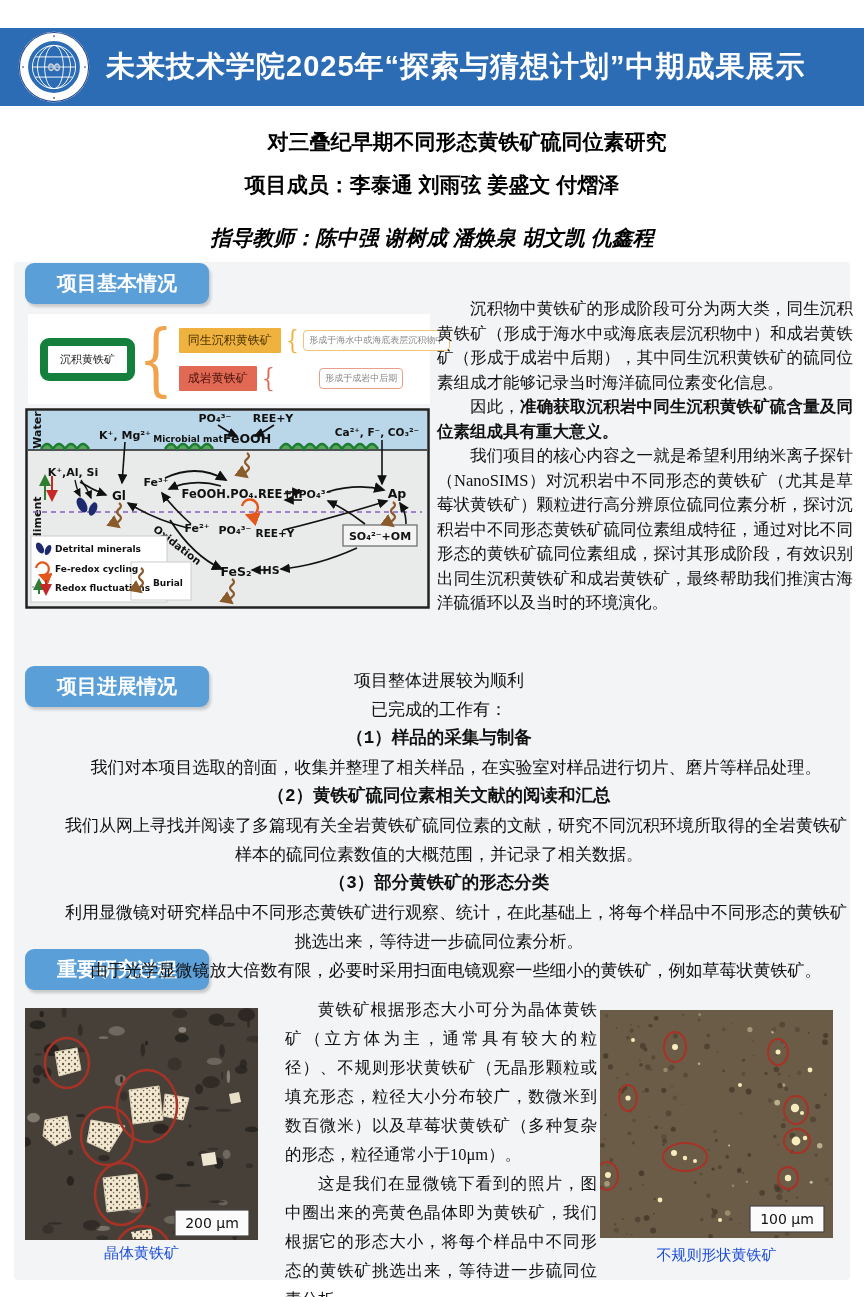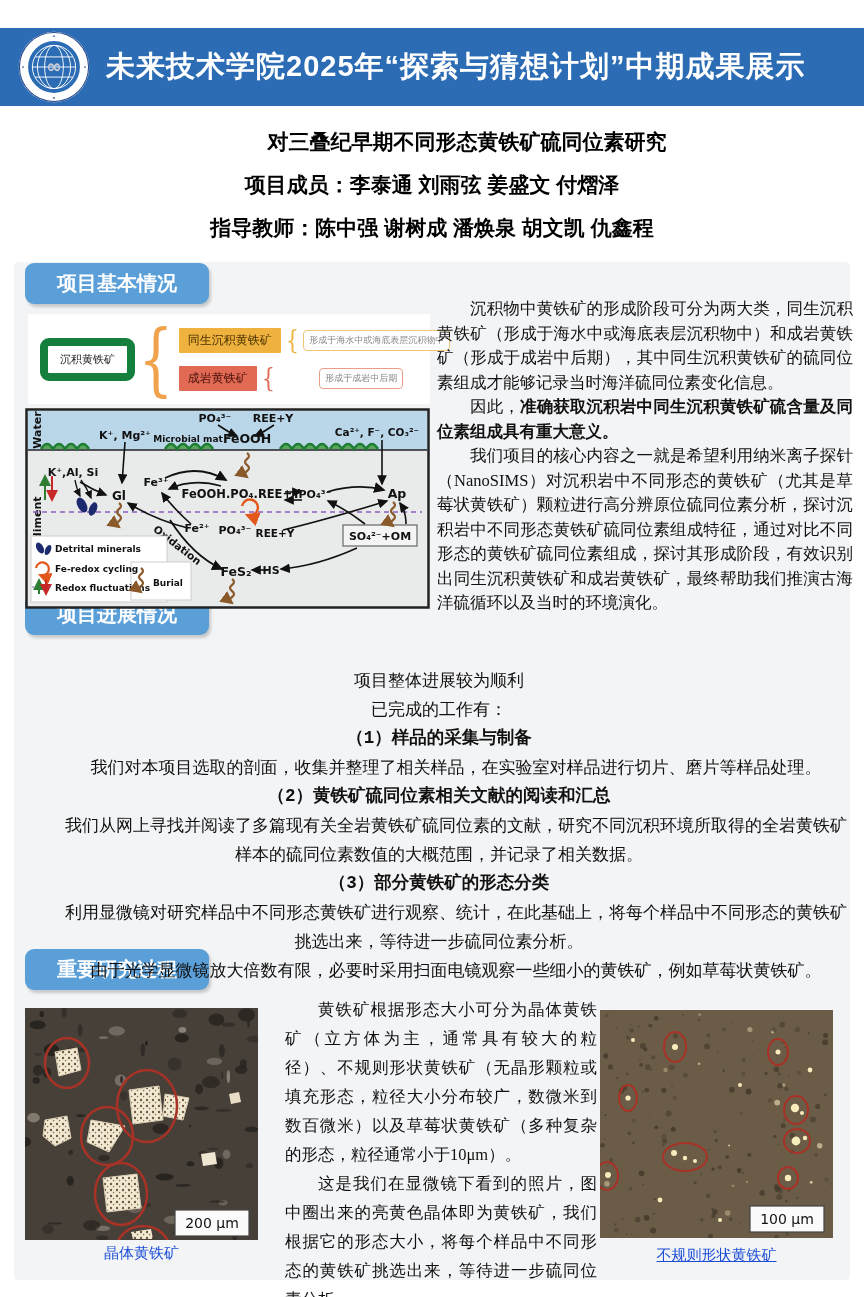--- a/index.html
+++ b/index.html
@@ -11,31 +11,31 @@
           display:flex;align-items:center;}
   .logo{width:72px;height:72px;margin-left:18px;flex:0 0 auto;}
   .banner-title{color:#ffffff;font-weight:bold;font-size:29px;margin-left:16px;letter-spacing:1px;
                 font-family:"Liberation Sans","DejaVu Sans",sans-serif;white-space:nowrap;}
 
   
   .tline{position:absolute;left:0;width:864px;text-align:center;font-weight:bold;
          font-family:"Liberation Sans","DejaVu Sans",sans-serif;color:#000;}
   .t1{top:128px;font-size:21px;margin-left:35px;}
   .t2{top:171px;font-size:21px;}
-  .t3{top:214px;font-size:21px;}
+  .t3{top:224px;font-size:21px;font-style:italic;}
 
   
   .panel{position:absolute;left:14px;top:262px;width:836px;height:1018px;background:#f3f4f6;border-radius:4px;}
 
   
   .badge{position:absolute;background:#5b9fd8;color:#fff;font-weight:bold;font-size:20px;
          font-family:Liberation Sans, sans-serif;
          padding:7px 32px;border-radius:9px;box-shadow:2px 3px 3px rgba(0,0,0,.18);white-space:nowrap;}
   .badge1{left:25px;top:263px;}
-  .badge2{left:25px;top:594px;}
+  .badge2{left:25px;top:666px;}
   .badge3{left:25px;top:949px;}
 
   
   .flow-card{position:absolute;left:28px;top:314px;width:402px;height:90px;background:#fff;
              display:flex;align-items:center;}
   .flow-root{border:8px solid #15803d;border-radius:9px;padding:6px 12px;font-size:11px;margin-left:12px;white-space:nowrap;}
   .flow-brace{font-family:"DejaVu Serif",serif;color:#f0a24c;user-select:none;}
   .flow-brace.big{font-size:78px;line-height:70px;transform:scaleX(.7);margin:0 -4px;}
   .flow-branches{display:flex;flex-direction:column;gap:12px;margin-left:2px;}
   .flow-row{display:flex;align-items:center;gap:3px;}
@@ -65,21 +65,21 @@
 
   
   .photo{position:absolute;}
   .photo-left{left:25px;top:1008px;}
   .photo-right{left:600px;top:1010px;}
   .process-text{position:absolute;left:285px;top:995px;width:312px;font-size:16.5px;line-height:29px;
                 text-align:justify;color:#111;}
   .process-text p{margin:0;text-indent:2em;}
   .caption{position:absolute;width:233px;text-align:center;font-size:15px;color:#1d4ed8;}
   .cap-left{left:25px;top:1244px;}
-  .cap-right{left:600px;top:1246px;text-decoration:underline;}
+  .cap-right{left:600px;top:1246px;}
 </style>
 </head>
 <body>
 
 <div class="page">
 
   <header class="banner">
     <svg class="logo" viewBox="0 0 100 100">
       <circle cx="50" cy="50" r="49" fill="#ffffff"></circle>
       <circle cx="50" cy="50" r="48" fill="none" stroke="#23468c" stroke-width="1.5"></circle>

